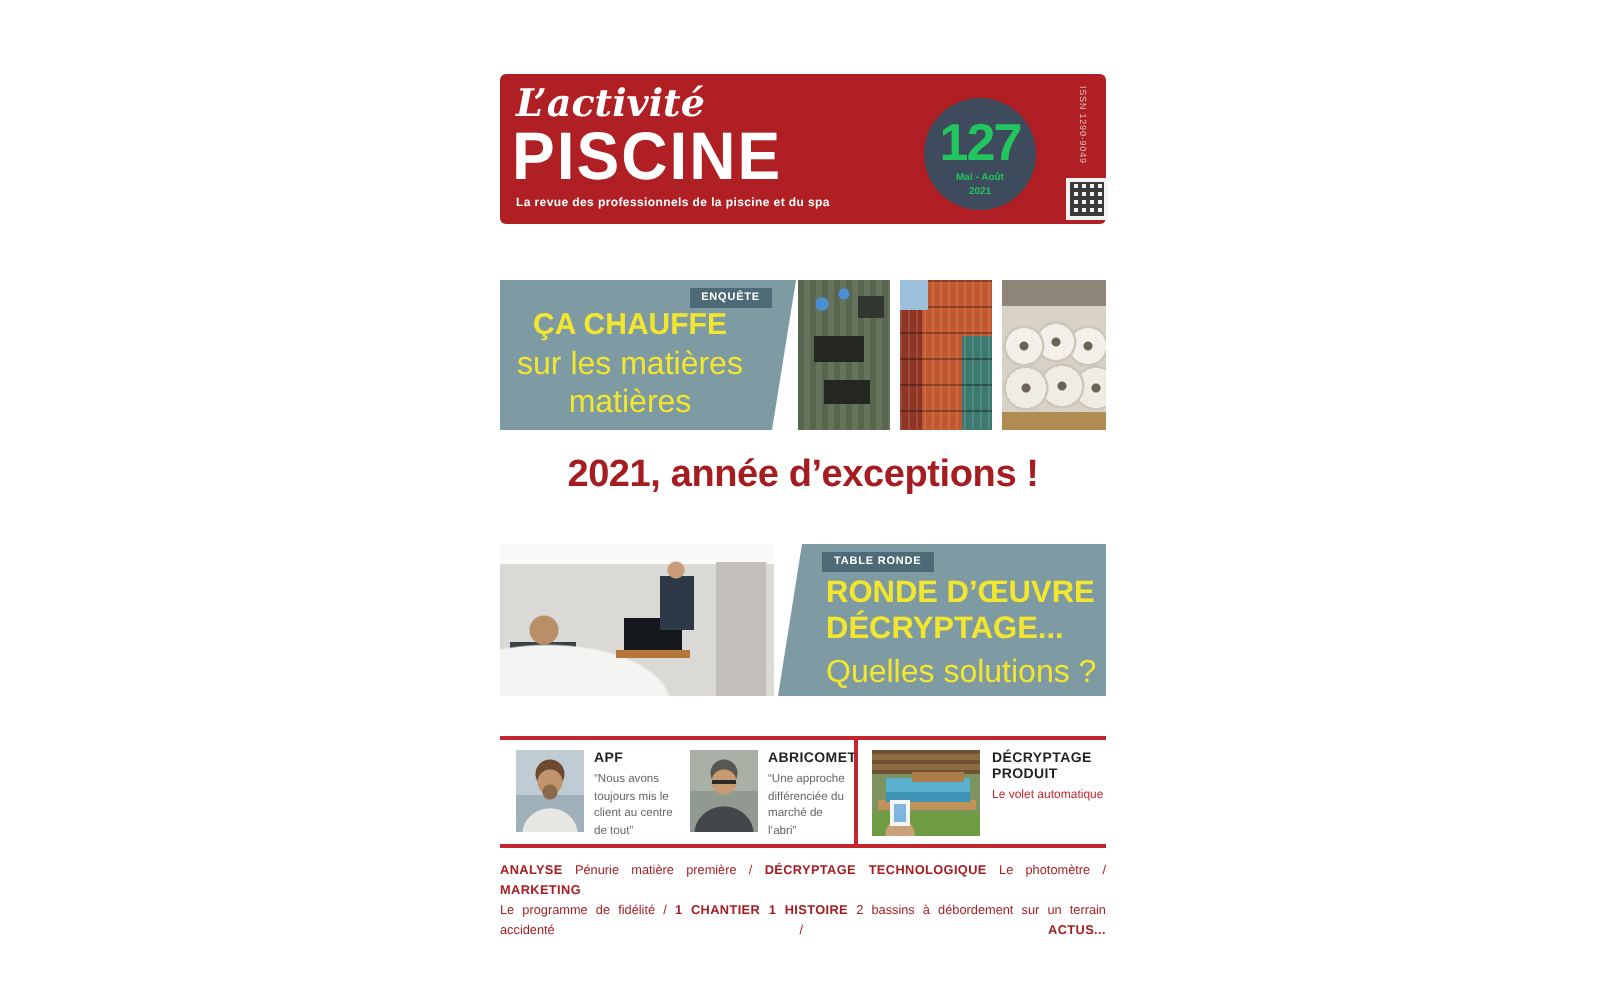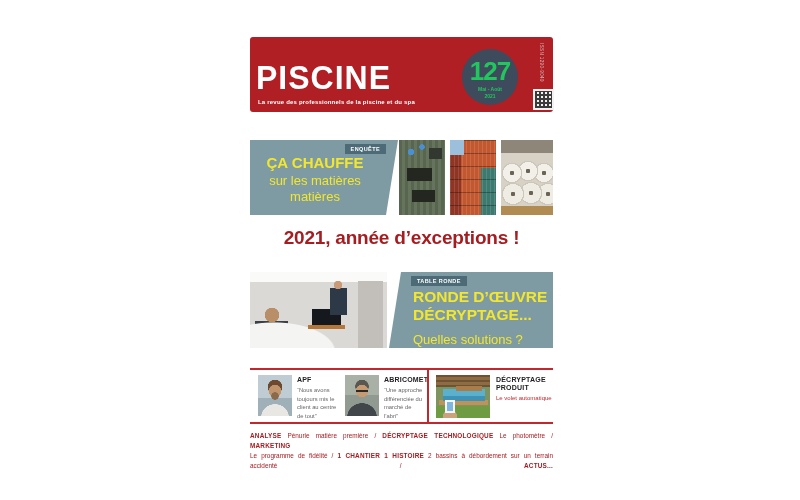--- a/index.html
+++ b/index.html
@@ -24,21 +24,21 @@
                        repeating-linear-gradient(90deg,#3b3b3b 0 2px,#f2f2f2 2px 4px);}
 
   
   .band1-block{left:250px;top:140px;width:148px;height:75px;background:#7e9aa3;
                clip-path:polygon(0 0,100% 0,calc(100% - 12px) 100%,0 100%);
                text-align:center;box-sizing:border-box;padding:14px 18px 0 0;}
   .kicker{position:absolute;background:#4c6b77;color:#ffffff;font-size:5.5px;font-weight:bold;
           letter-spacing:.4px;padding:2px 6px;}
   .kicker-enquete{top:4px;right:12px;}
   .band-title{color:#f2e72e;font-weight:bold;font-size:15px;line-height:1.15;}
-  .band-sub{color:#f2e72e;font-size:13px;line-height:1.2;margin-top:2px;}
+  .band-sub{color:#f2e72e;font-size:16px;line-height:1.2;margin-top:2px;}
   .photo{top:140px;height:75px;background-repeat:no-repeat;}
 
   .photo-circuit{left:399px;width:46px;
     background-image:
       radial-gradient(circle at 12px 12px,#4a8fd3 0 3px,rgba(0,0,0,0) 3.5px),
       radial-gradient(circle at 23px 7px,#4a8fd3 0 2.5px,rgba(0,0,0,0) 3px),
       linear-gradient(#23271f,#23271f),
       linear-gradient(#23271f,#23271f),
       linear-gradient(#323830,#323830),
       repeating-linear-gradient(90deg,#59664f 0 3px,#66745e 3px 6px);
@@ -84,21 +84,21 @@
       linear-gradient(#3a4046,#3a4046),
       linear-gradient(#c2bfba,#c2bfba),
       linear-gradient(#fafaf9,#fafaf9);
     background-position:0 0,80px 16px,62px 37px,58px 53px,0 0,0 0,5px 49px,108px 9px,0 0;
     background-size:auto,17px 27px,29px 16px,37px 4px,auto,auto,33px 13px,25px 67px,100% 10px;}
   .band2-block{left:389px;top:272px;width:164px;height:76px;background:#7e9aa3;
                clip-path:polygon(12px 0,100% 0,100% 100%,0 100%);
                box-sizing:border-box;padding:16px 0 0 24px;}
   .kicker-table-ronde{top:4px;left:22px;}
   .band2-block .band-title{font-size:15.5px;}
-  .band2-block .band-sub{margin-top:8px;}
+  .band2-block .band-sub{margin-top:3px;}
 
   
   .features{left:250px;top:368px;width:303px;height:56px;border-top:2px solid #c1272d;
             border-bottom:2px solid #c1272d;box-sizing:border-box;}
   .features-divider{position:absolute;left:177px;top:0;bottom:0;width:2px;background:#c1272d;}
   .f-photo{position:absolute;top:5px;background-repeat:no-repeat;}
   .f-name{font-size:7px;font-weight:bold;color:#222222;letter-spacing:.2px;line-height:1.2;}
   .f-quote{font-size:5.8px;color:#666666;line-height:1.45;margin-top:2px;}
   .f-sub{font-size:6px;color:#c1272d;line-height:1.3;margin-top:2px;}
   .f-text{position:absolute;top:6px;}
@@ -139,20 +139,21 @@
   .footer-topics{left:250px;top:431px;width:303px;color:#a51d21;font-size:6.4px;line-height:1.55;}
   .footer-line{text-align:justify;text-align-last:justify;word-spacing:.6px;}
   .footer-line b,.footer-line .seg-b{font-weight:bold;letter-spacing:.2px;}
 </style>
 </head>
 <body>
 
 <div class="canvas">
 
   <header class="abs masthead">
+    <div class="abs title-script">L’activité</div>
     <div class="abs title-main">PISCINE</div>
     <div class="abs tagline">La revue des professionnels de la piscine et du spa</div>
     <div class="abs issue-circle">
       <div class="issue-number">127</div>
       <div class="issue-period">
         <span>Mai - Août</span><br>
         <span>2021</span>
       </div>
     </div>
     <div class="abs issn-vertical">ISSN 1290-9049</div>

